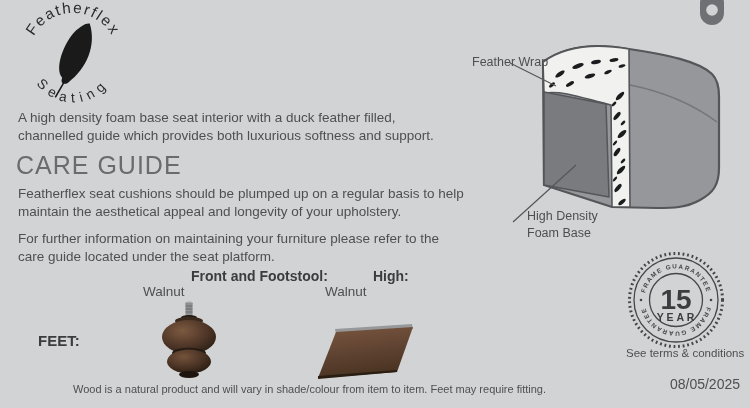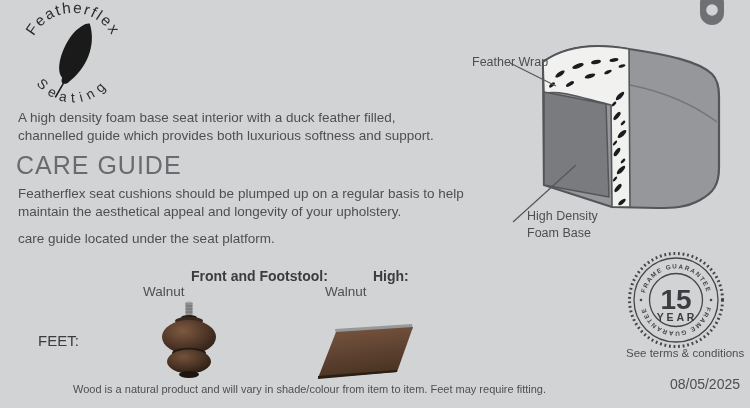--- a/index.html
+++ b/index.html
@@ -20,21 +20,21 @@
   .logo .arc-bot { font-size:14px; letter-spacing:5.5px; }
 
   
   .para { font-size:13.5px; line-height:18px; color:var(--text,#4e4f52); }
   .intro { left:18px; top:109px; }
   .heading { left:16px; top:151px; font-size:25px; letter-spacing:1px; color:var(--heading,#6a6b6e); }
   .para1 { left:18px; top:185px; }
   .para2 { left:18px; top:230px; }
   .finish-label { font-weight:bold; font-size:14px; color:var(--bold,#3b3c3e);margin-left:48px; }
   .finish-value { font-size:13.5px; }
-  .feet-label { left:38px; top:332px; font-weight:normal; font-size:15px; color:var(--bold,#3b3c3e); }
+  .feet-label { left:38px; top:332px; font-weight:bold; font-size:15px; color:var(--bold,#3b3c3e); }
   .disclaimer { left:73px; top:383px; font-size:11px; }
   .date { left:620px; top:376px; width:120px; text-align:right; font-size:14px; }
 
   
   .diag-label { font-size:12.5px; color:var(--text,#4e4f52);margin-left:40px; }
   .wrap-label { left:432px; top:55px; }
   .foam-label { left:487px; top:208px; line-height:16.5px; }
 
   
   .cushion-body { fill:var(--cushion_body,#95979a); stroke:var(--outline,#55565a); stroke-width:2.2; stroke-linejoin:round; }
@@ -79,20 +79,21 @@
     <div>A high density foam base seat interior with a duck feather filled,</div>
     <div>channelled guide which provides both luxurious softness and support.</div>
   </div>
 
   <div class="abs heading">CARE GUIDE</div>
   <div class="abs para para1">
     <div>Featherflex seat cushions should be plumped up on a regular basis to help</div>
     <div>maintain the aesthetical appeal and longevity of your upholstery.</div>
   </div>
   <div class="abs para para2">
+    <div>For further information on maintaining your furniture please refer to the</div>
     <div>care guide located under the seat platform.</div>
   </div>
 
   <div class="abs finish-label" style="left:143px; top:268px;">Front and Footstool:</div>
   <div class="abs finish-value" style="left:143px; top:284px;">Walnut</div>
   <div class="abs finish-label" style="left:325px; top:268px;">High:</div>
   <div class="abs finish-value" style="left:325px; top:284px;">Walnut</div>
 
   <div class="abs feet-label">FEET:</div>
 

